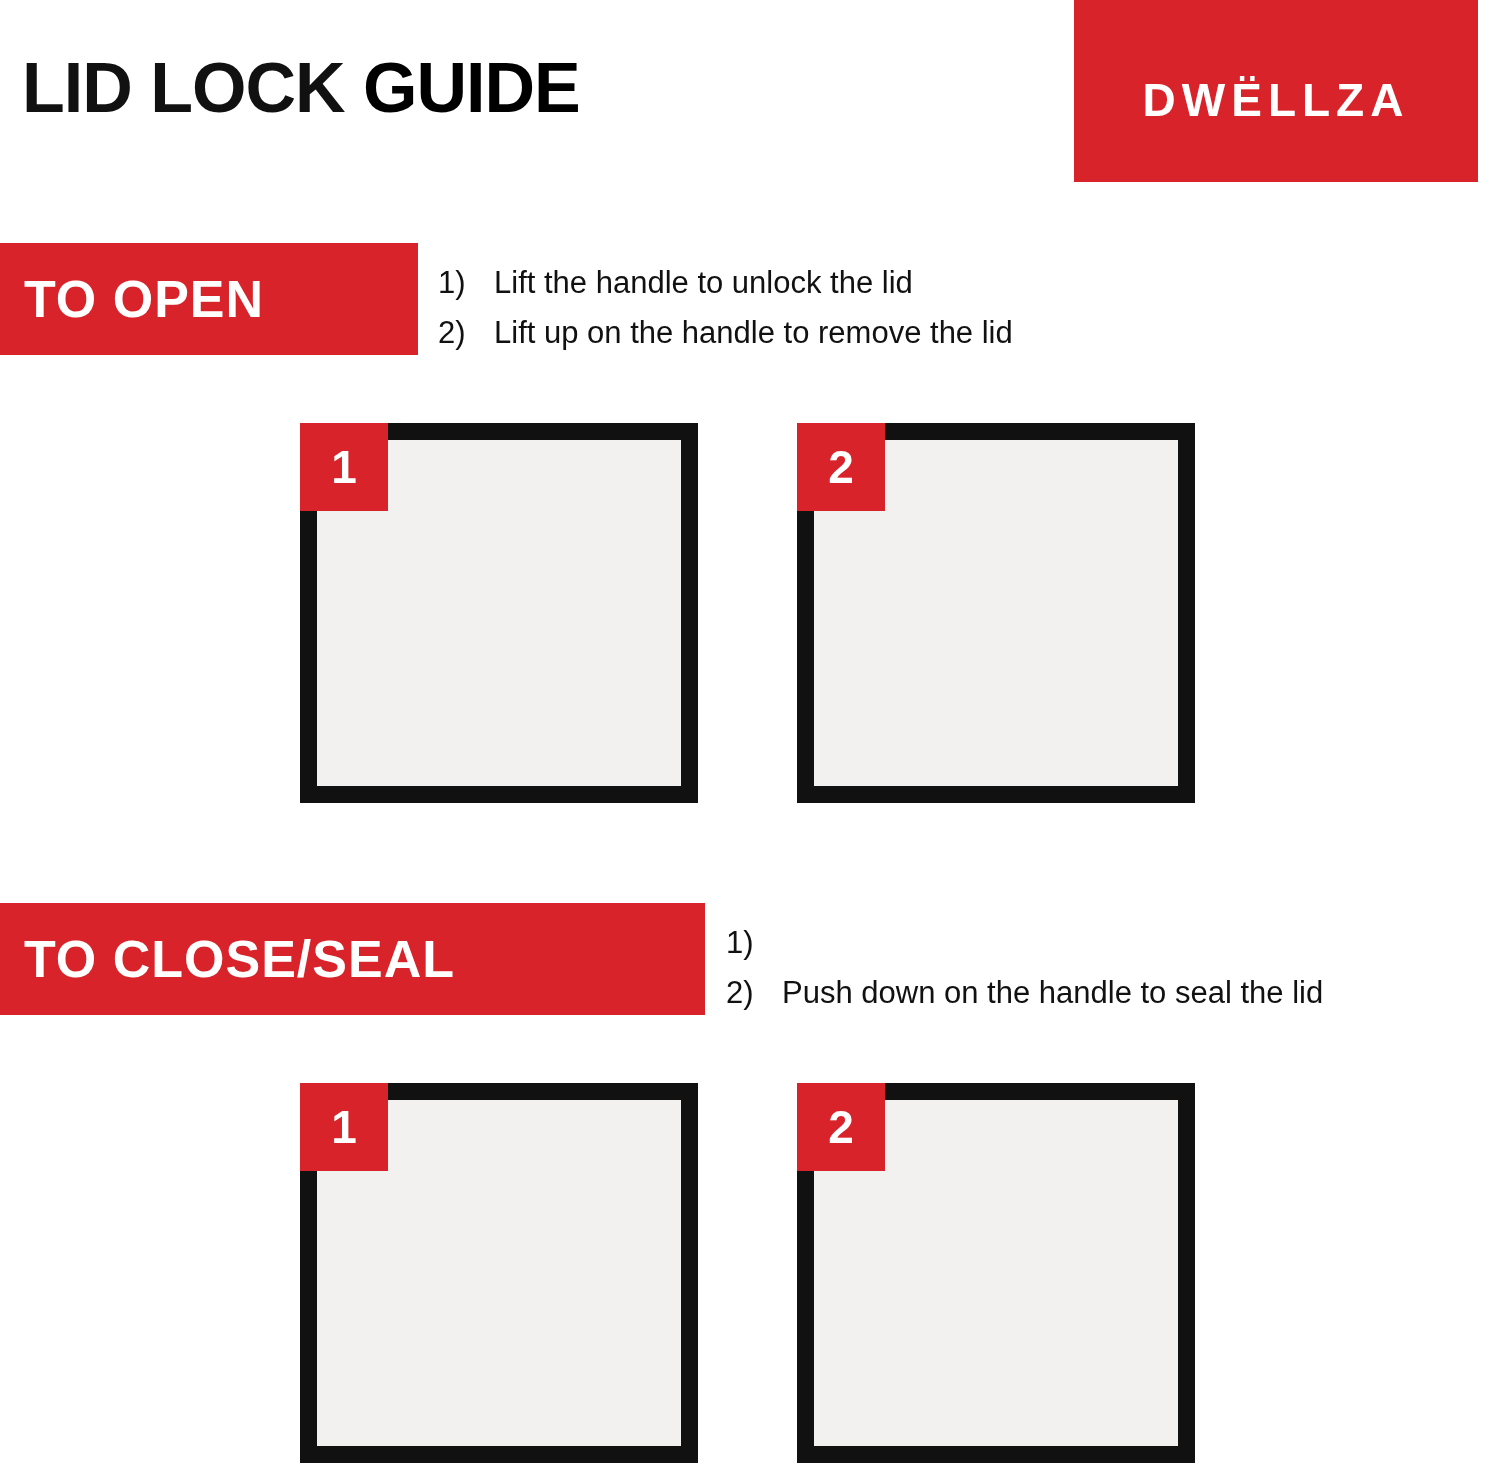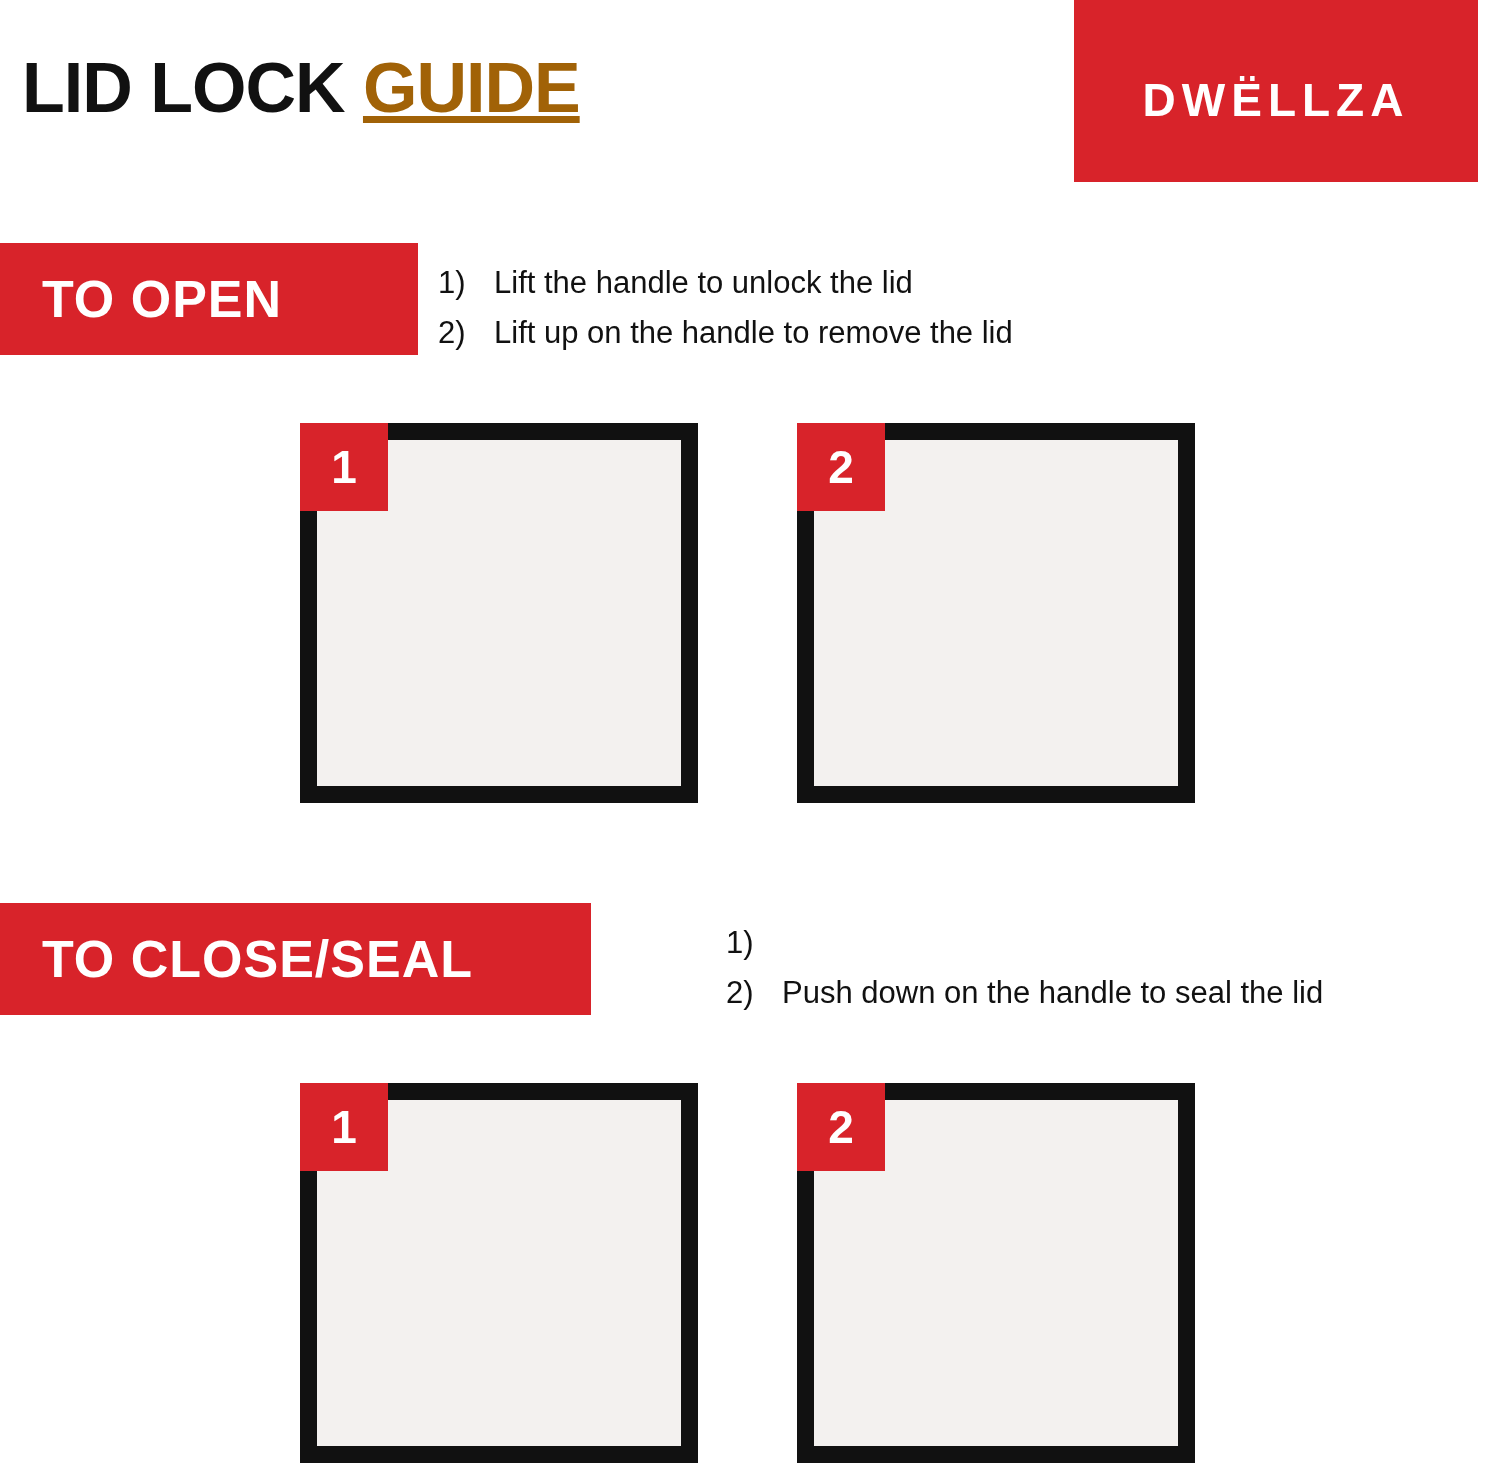--- a/index.html
+++ b/index.html
@@ -20,22 +20,21 @@
     position: absolute;
     left: 22px;
     top: 48px;
     font-size: 70px;
     font-weight: bold;
     letter-spacing: -1px;
     color: #111111;
     white-space: nowrap;
   }
   .page-title .accent {
-    color: #a16207;
-    text-decoration: underline;
+    color: #000000;
   }
 
   .brand-box {
     position: absolute;
     right: 22px;
     top: 0px;
     width: 404px;
     height: 182px;
     background: #d8232a;
     color: #ffffff;
@@ -68,36 +67,36 @@
     background: #ffffff;
   }
 
   
   .banner {
     position: absolute;
     background: #d8232a;
     color: #ffffff;
     display: flex;
     align-items: center;
-    padding-left: 42px;
+    padding-left: 24px;
     box-sizing: border-box;
     font-size: 52px;
     font-weight: bold;
     letter-spacing: 1px;
   }
   #banner-open {
     left: 0;
     top: 243px;
     width: 418px;
     height: 112px;
   }
   #banner-close {
     left: 0;
     top: 903px;
-    width: 591px;
+    width: 705px;
     height: 112px;
   }
 
   .steps-list {
     position: absolute;
     font-size: 31px;
     color: #111111;
     line-height: 1.62;
   }
   #steps-open {

